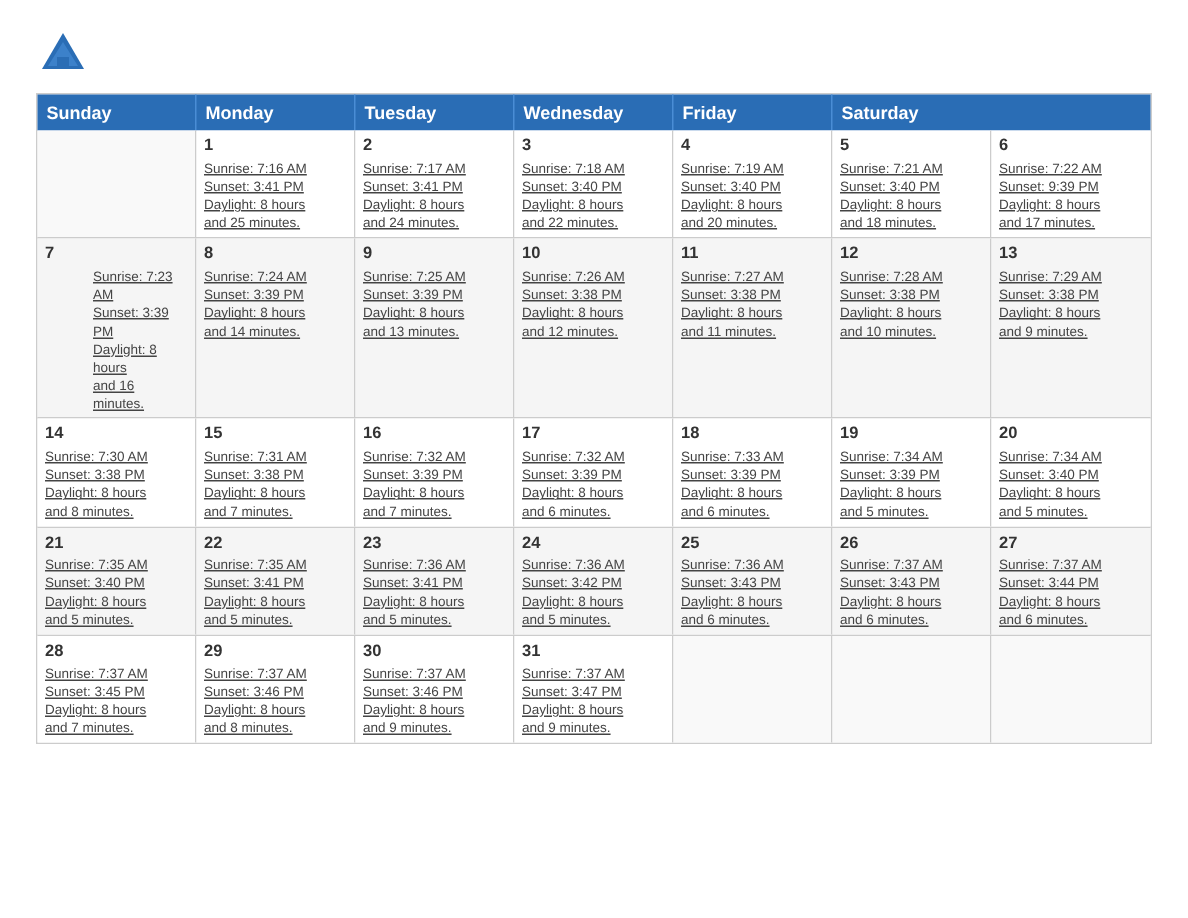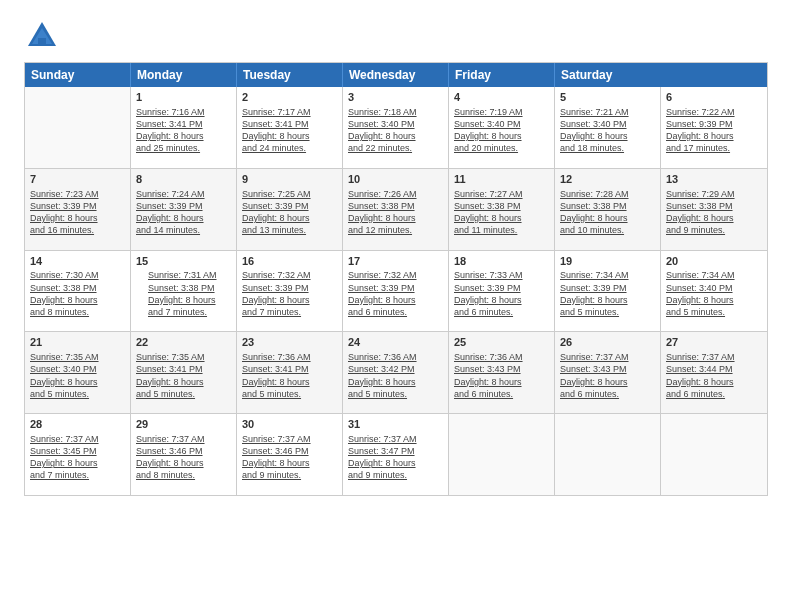--- a/index.html
+++ b/index.html
@@ -186,21 +186,21 @@
             <div class="day-num">6</div>
             <div class="cell-text" style="white-space: pre-line;">Sunrise: 7:22 AM
 Sunset: 9:39 PM
 Daylight: 8 hours
 and 17 minutes.</div>
           </div>
         </div>
         <div class="cal-row">
           <div class="cal-cell shaded">
             <div class="day-num">7</div>
-            <div class="cell-text" style="white-space: pre-line;">Sunrise: 7:23 AM
+            <div class="cell-text" style="white-space: pre-line; margin-left: 32px;">Sunrise: 7:23 AM
 Sunset: 3:39 PM
 Daylight: 8 hours
 and 16 minutes.</div>
           </div>
           <div class="cal-cell shaded">
             <div class="day-num">8</div>
             <div class="cell-text" style="white-space: pre-line;">Sunrise: 7:24 AM
 Sunset: 3:39 PM
 Daylight: 8 hours
 and 14 minutes.</div>
@@ -244,21 +244,21 @@
         <div class="cal-row">
           <div class="cal-cell">
             <div class="day-num">14</div>
             <div class="cell-text" style="white-space: pre-line;">Sunrise: 7:30 AM
 Sunset: 3:38 PM
 Daylight: 8 hours
 and 8 minutes.</div>
           </div>
           <div class="cal-cell">
             <div class="day-num">15</div>
-            <div class="cell-text" style="white-space: pre-line; margin-left: 12px;">Sunrise: 7:31 AM
+            <div class="cell-text" style="white-space: pre-line;">Sunrise: 7:31 AM
 Sunset: 3:38 PM
 Daylight: 8 hours
 and 7 minutes.</div>
           </div>
           <div class="cal-cell">
             <div class="day-num">16</div>
             <div class="cell-text" style="white-space: pre-line;">Sunrise: 7:32 AM
 Sunset: 3:39 PM
 Daylight: 8 hours
 and 7 minutes.</div>

